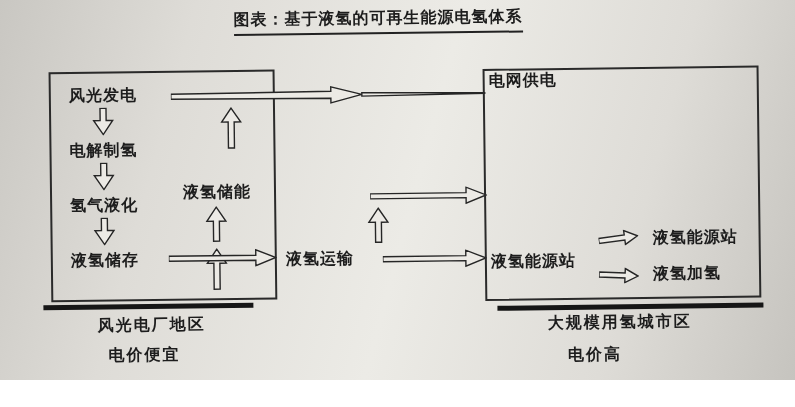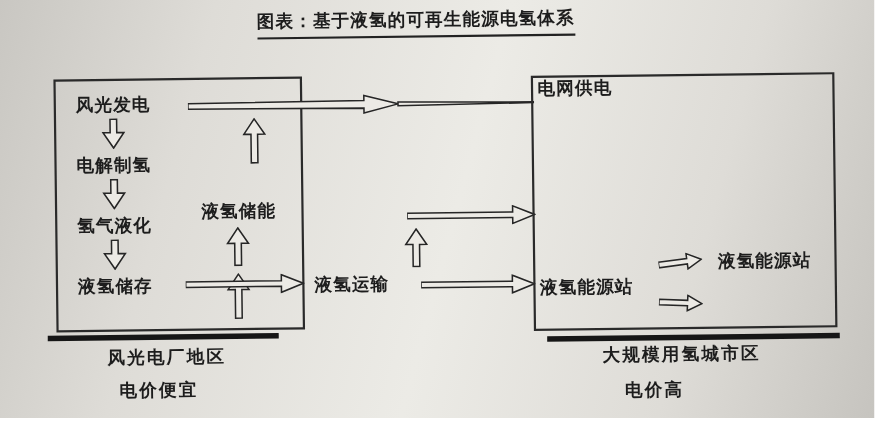--- a/index.html
+++ b/index.html
@@ -116,20 +116,21 @@
       <svg width="40" height="16" viewBox="0 0 40 16">
           <path class="hollow" d="M0 5.5 L26 5.5 L26 1 L39 8 L26 15 L26 10.5 L0 10.5 Z"></path>
         </svg>
     </span>
     <span class="icon" style="left:598px;top:270px;transform:rotate(3deg);">
       <svg width="40" height="16" viewBox="0 0 40 16">
           <path class="hollow" d="M0 5.5 L26 5.5 L26 1 L39 8 L26 15 L26 10.5 L0 10.5 Z"></path>
         </svg>
     </span>
     <div class="node" style="left:652px;top:231px;">液氢能源站</div>
+    <div class="node" style="left:652px;top:267px;">液氢加氢</div>
 
     <div class="thickline" style="left:42px;top:301px;width:210px;"></div>
     <div class="thickline" style="left:496px;top:307px;width:266px;"></div>
 
     <div class="footer" style="left:55px;top:312px;width:190px;">风光电厂地区</div>
     <div class="footer" style="left:55px;top:342px;width:175px;">电价便宜</div>
     <div class="footer" style="left:498px;top:315px;width:240px;">大规模用氢城市区</div>
     <div class="footer" style="left:498px;top:347px;width:190px;">电价高</div>
 
   </div>

